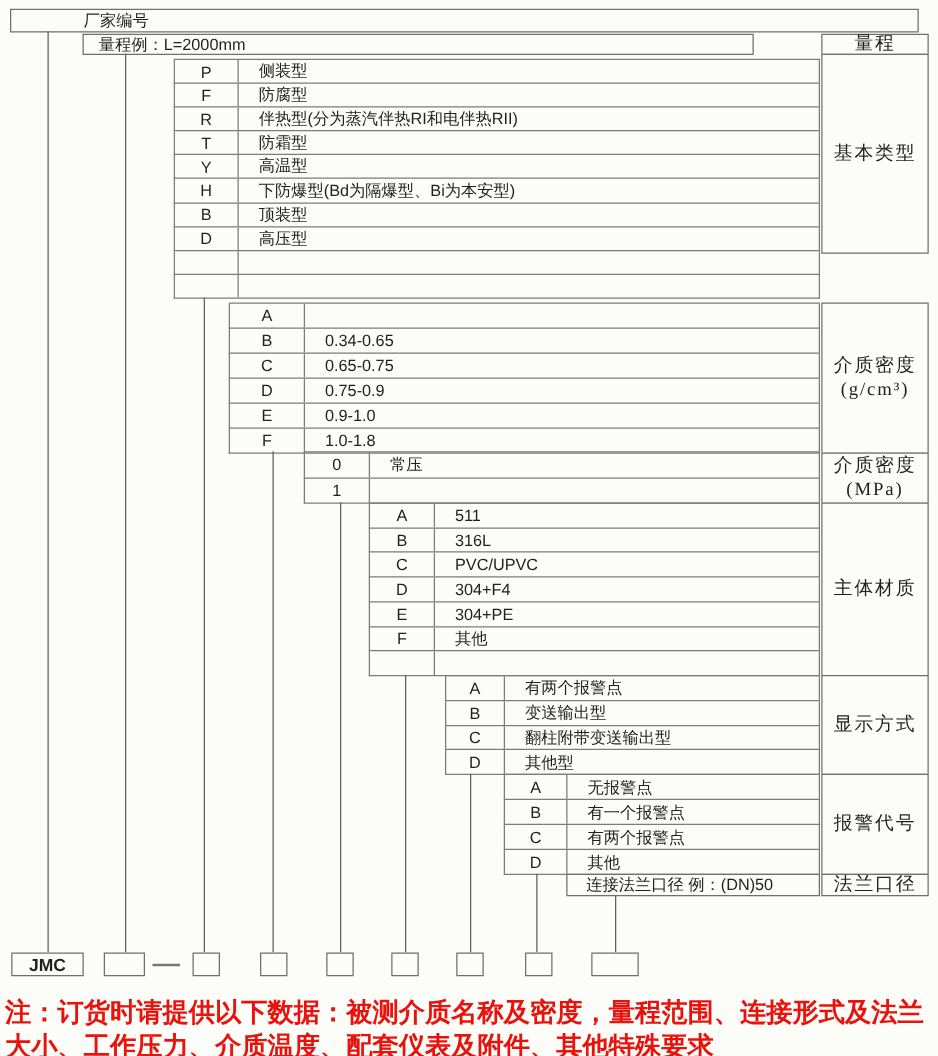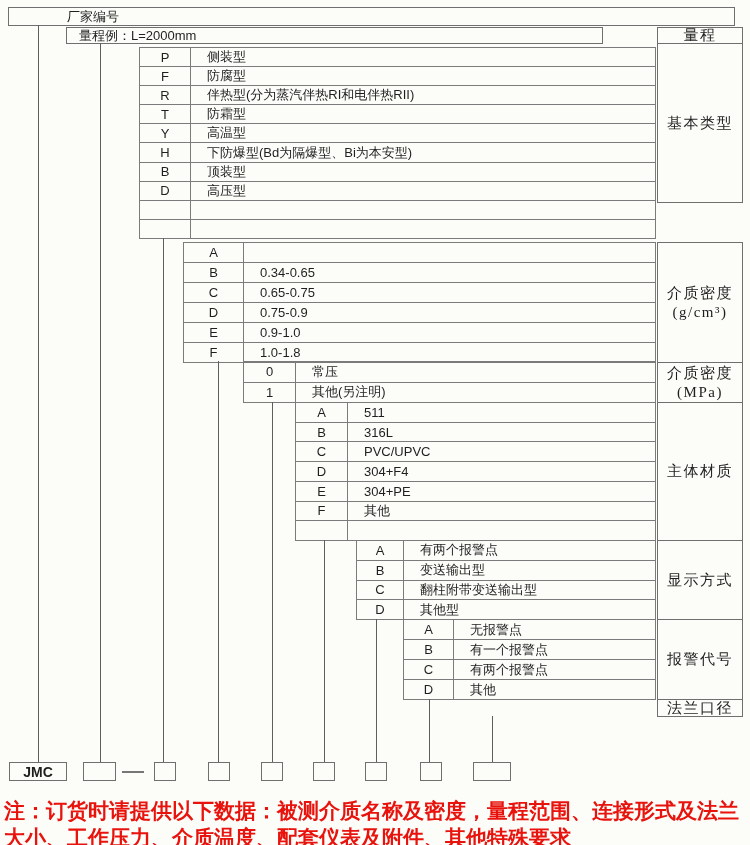--- a/index.html
+++ b/index.html
@@ -123,21 +123,20 @@
           <span class="desc">1.0-1.8</span>
         </div>
       </div>
       <div class="abs tbl" style="left: 243px; top: 361px; width: 413px; height: 42px;">
         <div class="trow" style="height: 20.5px;">
           <span class="code" style="width: 52px;">0</span>
           <span class="desc">常压</span>
         </div>
         <div class="trow" style="height: 20.5px;">
           <span class="code" style="width: 52px;">1</span>
-          <span class="desc">其他(另注明)</span>
         </div>
       </div>
       <div class="abs tbl" style="left: 295px; top: 402px; width: 361px; height: 139.04px;">
         <div class="trow" style="height: 19.72px;">
           <span class="code" style="width: 52px;">A</span>
           <span class="desc">511</span>
         </div>
         <div class="trow" style="height: 19.72px;">
           <span class="code" style="width: 52px;">B</span>
           <span class="desc">316L</span>
@@ -233,20 +232,23 @@
       <div class="abs vline" style="left: 100px; top: 43px; height: 719px;"></div>
       <div class="abs vline" style="left: 163px; top: 238px; height: 524px;"></div>
       <div class="abs vline" style="left: 218px; top: 361px; height: 401px;"></div>
       <div class="abs vline" style="left: 272px; top: 402px; height: 360px;"></div>
       <div class="abs vline" style="left: 324px; top: 540px; height: 222px;"></div>
       <div class="abs vline" style="left: 376px; top: 619px; height: 143px;"></div>
       <div class="abs vline" style="left: 429px; top: 699px; height: 63px;"></div>
       <div class="abs vline" style="left: 492px; top: 716px; height: 46px;"></div>
     </div>
 
+  <div class="abs box" style="left:453px;top:699px;width:203px;height:18px;display:flex;align-items:center;">
+    <span class="hdr-text" style="padding-left:15px;">连接法兰口径 例：(DN)50</span>
+  </div>
 
   <div class="abs mbox" style="left:9px;width:58px;">JMC</div>
   <div class="abs dash" style="left:122px;top:771px;width:22px;"></div>
   <div id="boxes-layer">
       <div class="abs mbox" style="left: 83px; width: 33px;"></div>
       <div class="abs mbox" style="left: 154px; width: 22px;"></div>
       <div class="abs mbox" style="left: 208px; width: 22px;"></div>
       <div class="abs mbox" style="left: 261px; width: 22px;"></div>
       <div class="abs mbox" style="left: 313px; width: 22px;"></div>
       <div class="abs mbox" style="left: 365px; width: 22px;"></div>

